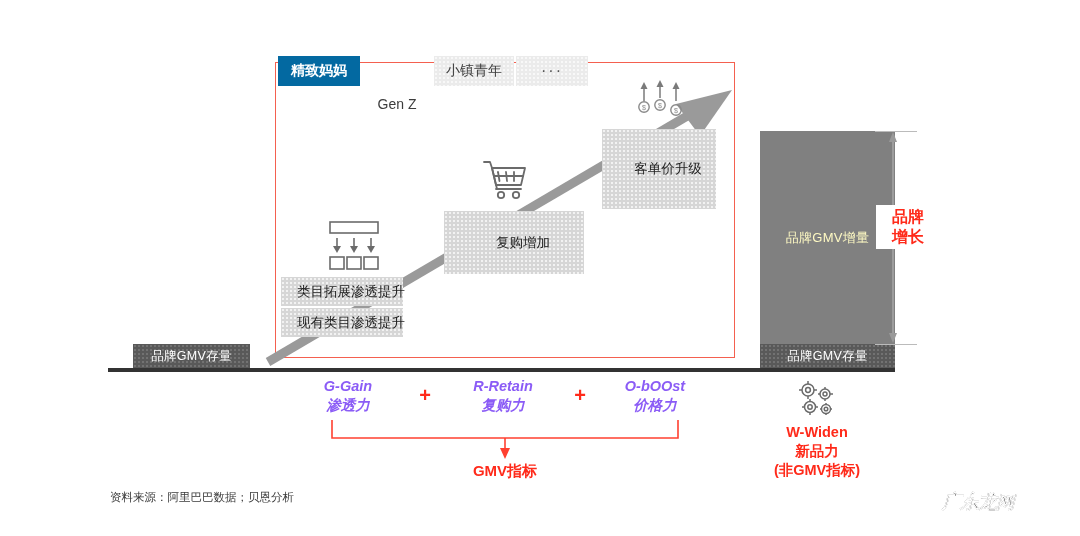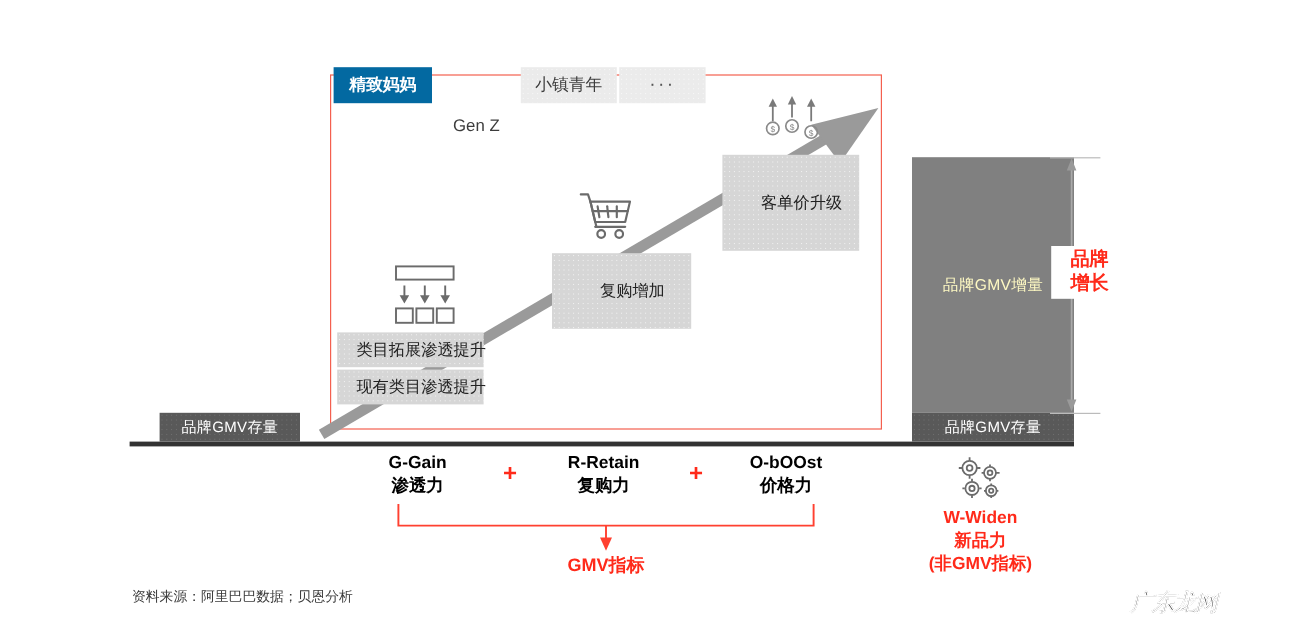--- a/index.html
+++ b/index.html
@@ -121,40 +121,41 @@
     background-size: 4px 4px;
     color: #222222;
     display: flex; align-items: center; justify-content: center;
     font-size: 13.5px;
     white-space: nowrap;
     box-sizing: border-box;
     padding-left: 18px;
   }
   #step-box-1a { left: 281px; top: 277px; width: 122px; height: 29px; }
   #step-box-1b { left: 281px; top: 308px; width: 122px; height: 29px; }
-  #step-box-2  { left: 460px; top: 211px; width: 116px; height: 63px; font-family: Liberation Mono, monospace; }
+  #step-box-2  { left: 444px; top: 211px; width: 140px; height: 63px; font-family: Liberation Mono, monospace; }
   #step-box-3  { left: 602px; top: 129px; width: 114px; height: 80px; }
 
   
   #diag-arrow { left: 262px; top: 78px; width: 480px; height: 290px; }
 
   
   #icon-penetration { left: 326px; top: 219px; width: 56px; height: 52px; }
   #icon-cart        { left: 482px; top: 158px; width: 46px; height: 44px; }
   #icon-price-up    { left: 636px; top: 80px;  width: 50px; height: 38px; }
   #icon-gears       { left: 795px; top: 380px; width: 44px; height: 40px; }
 
   
   .grow-item {
     text-align: center;
-    color: #000000;
+    color: #8b5cf6;
     font-weight: bold;
     font-size: 14.5px;
     line-height: 19px;
     white-space: nowrap;
+    font-style: italic;
   }
   .grow-item .ln { display: block; }
   #grow-g { left: 288px; top: 377px; width: 120px; }
   #grow-r { left: 443px; top: 377px; width: 120px; }
   #grow-o { left: 595px; top: 377px; width: 120px; }
   .plus {
     color: #ff2a1a;
     font-weight: bold;
     font-size: 20px;
     text-align: center;

